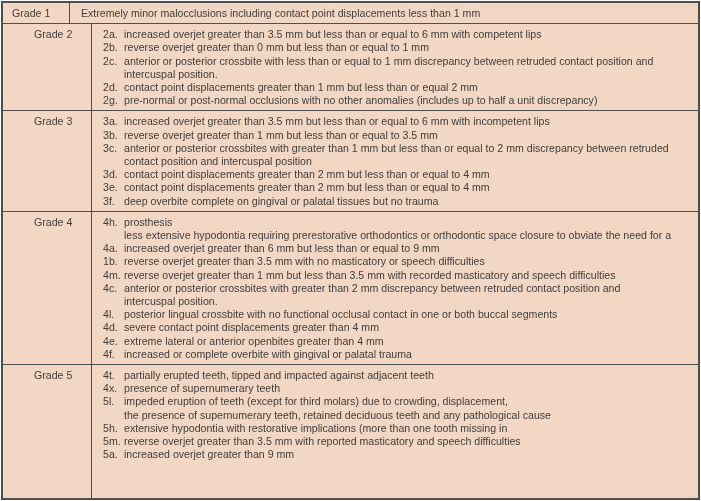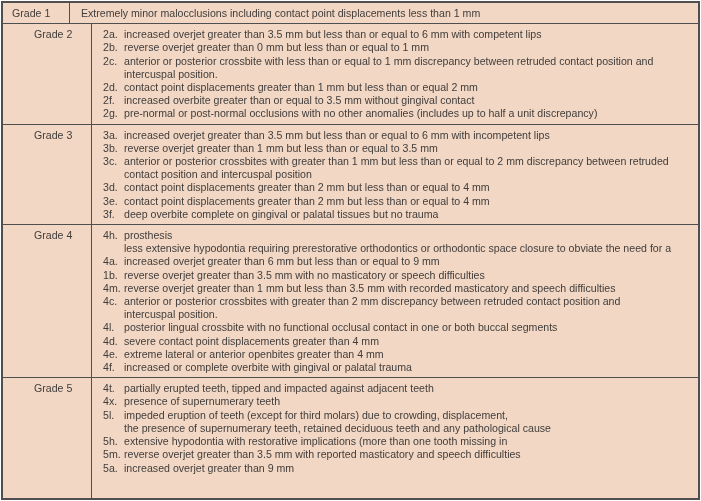--- a/index.html
+++ b/index.html
@@ -112,26 +112,20 @@
   </div>
 
   <div class="item">
     <span class="code">2d.</span>
     <div class="lines">
             <div class="line">contact point displacements greater than 1 mm but less than or equal 2 mm</div>
           </div>
   </div>
 
 
-  <div class="item">
-    <span class="code">2f.</span>
-    <div class="lines">
-            <div class="line">increased overbite greater than or equal to 3.5 mm without gingival contact</div>
-          </div>
-  </div>
 
   <div class="item">
     <span class="code">2g.</span>
     <div class="lines">
             <div class="line">pre-normal or post-normal occlusions with no other anomalies (includes up to half a unit discrepancy)</div>
           </div>
   </div>
 </div>
   </div>
 

